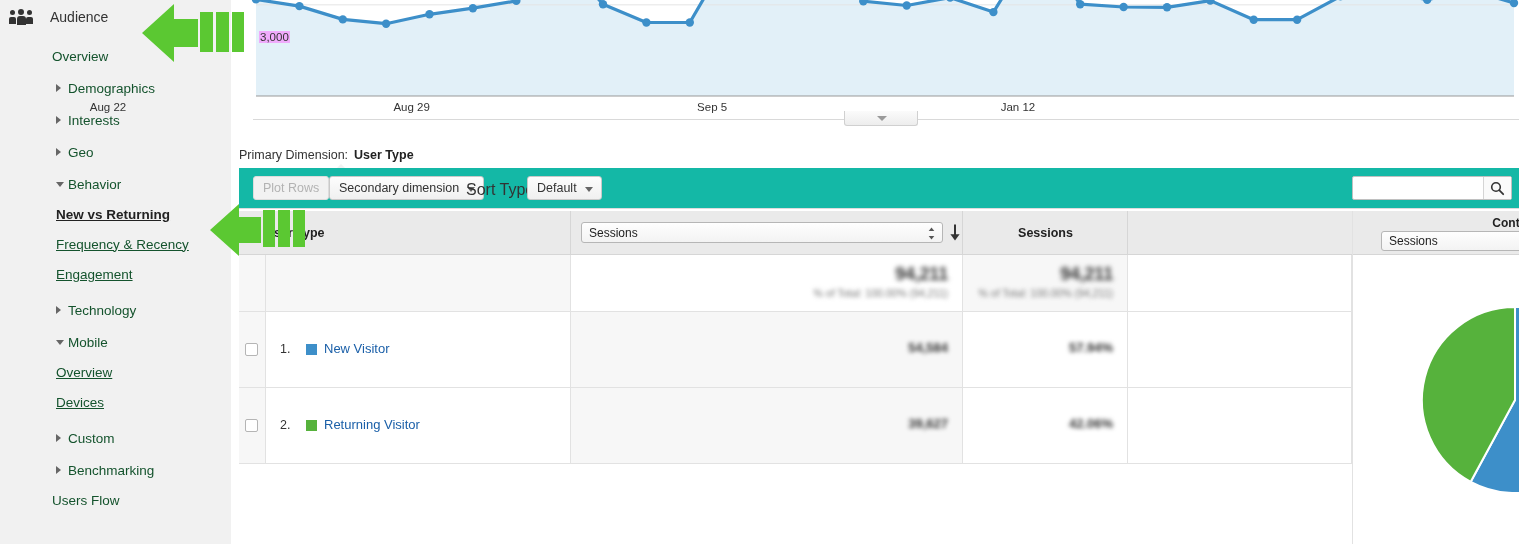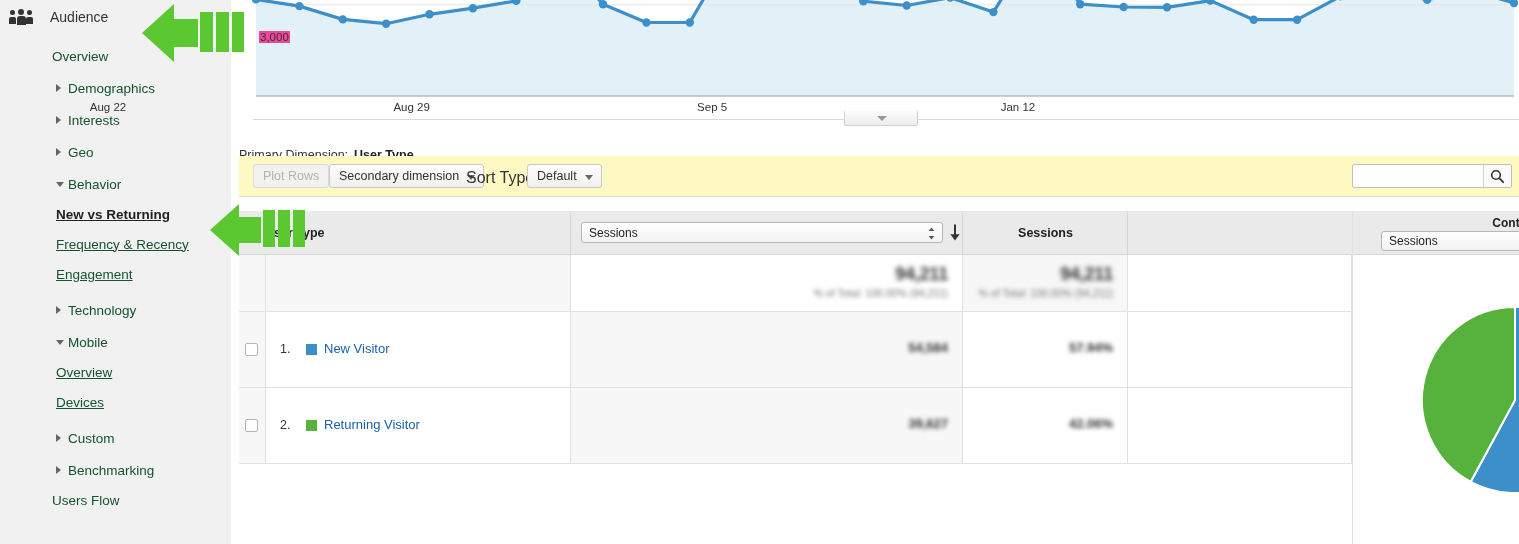--- a/index.html
+++ b/index.html
@@ -65,21 +65,21 @@
   }
 
   
   #chart-wrap { position: relative; width: 1288px; height: 120px; }
   #chart-svg { display: block; }
   .axis-label {
     position: absolute; font-size: 11.5px; color: #333; top: 101px;
   }
   .ylab {
     position: absolute; font-size: 11.5px; color: #333;
-    left: 28px; top: 31px; background: #ec4899; padding: 0 1px;
+    left: 28px; top: 31px; background: #f0abfc; padding: 0 1px;
   }
   #chart-bottom-rule {
     position: absolute; left: 22px; top: 119px;
     width: 1266px; height: 1px; background: #d9d9d9;
   }
   #collapse-tab {
     position: absolute; left: 613px; top: 111px;
     width: 74px; height: 15px;
     background: linear-gradient(#fbfbfb,#ededed);
     border: 1px solid #d0d0d0; border-top: none;
@@ -100,23 +100,23 @@
   #primary-dim .val { font-weight: bold; margin-left: 6px; color: #222; }
   #primary-dim .notch {
     position: absolute; left: 96px; top: 16px;
     width: 0; height: 0; border-style: solid;
     border-width: 0 6px 6px 6px;
     border-color: transparent transparent #f2f2f2 transparent;
   }
 
   
   #toolbar {
-    position: absolute; left: 8px; top: 156px;
+    position: absolute; left: 8px; top: 168px;
     width: 1280px; height: 41px;
-    background: #fef9c3; border-bottom: 1px solid #dcdcdc; text-decoration: underline;
+    background: #14b8a6; border-bottom: 1px solid #dcdcdc; text-decoration: underline;
   }
   .btn {
     position: absolute; top: 8px; height: 24px;
     background: linear-gradient(#fdfdfd,#f0f0f0);
     border: 1px solid #c9c9c9; border-radius: 3px;
     font-size: 12.5px; color: #333;
     display: flex; align-items: center; padding: 0 9px;
     cursor: pointer; white-space: nowrap;
   }
   #plot-rows { left: 14px; color: #b3b3b3; background: #f2f2f2; border-color: #dcdcdc; }

